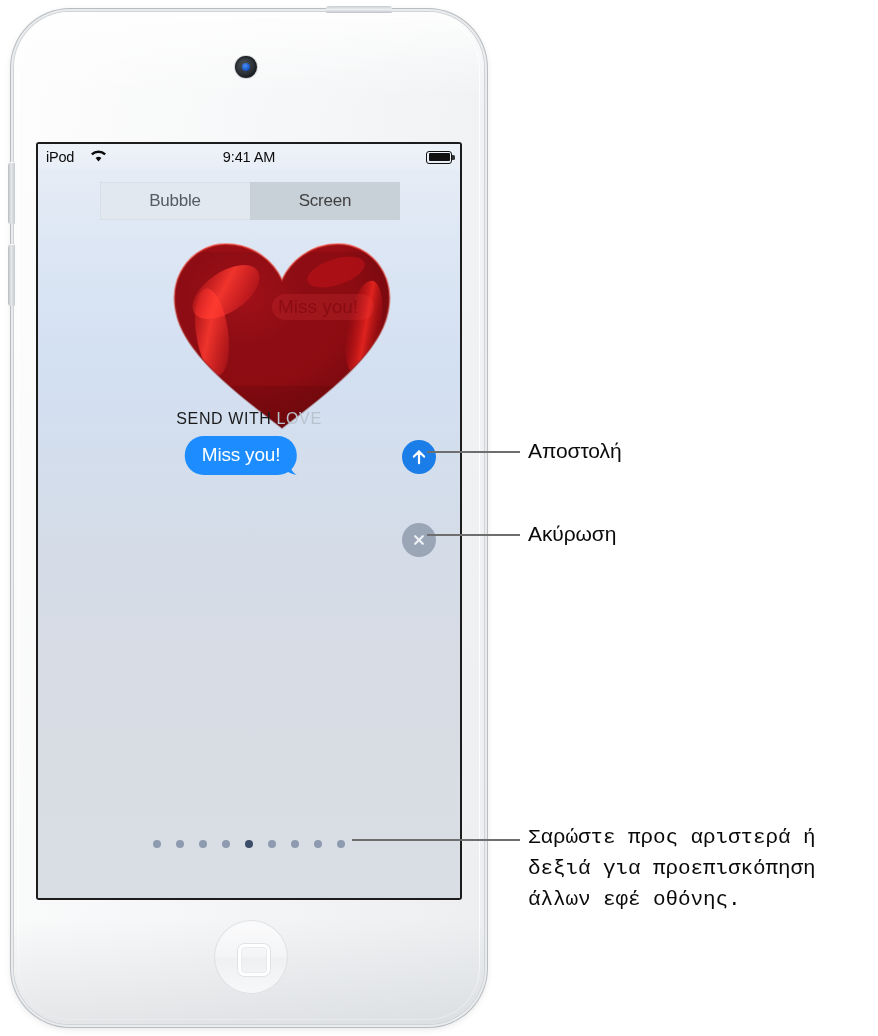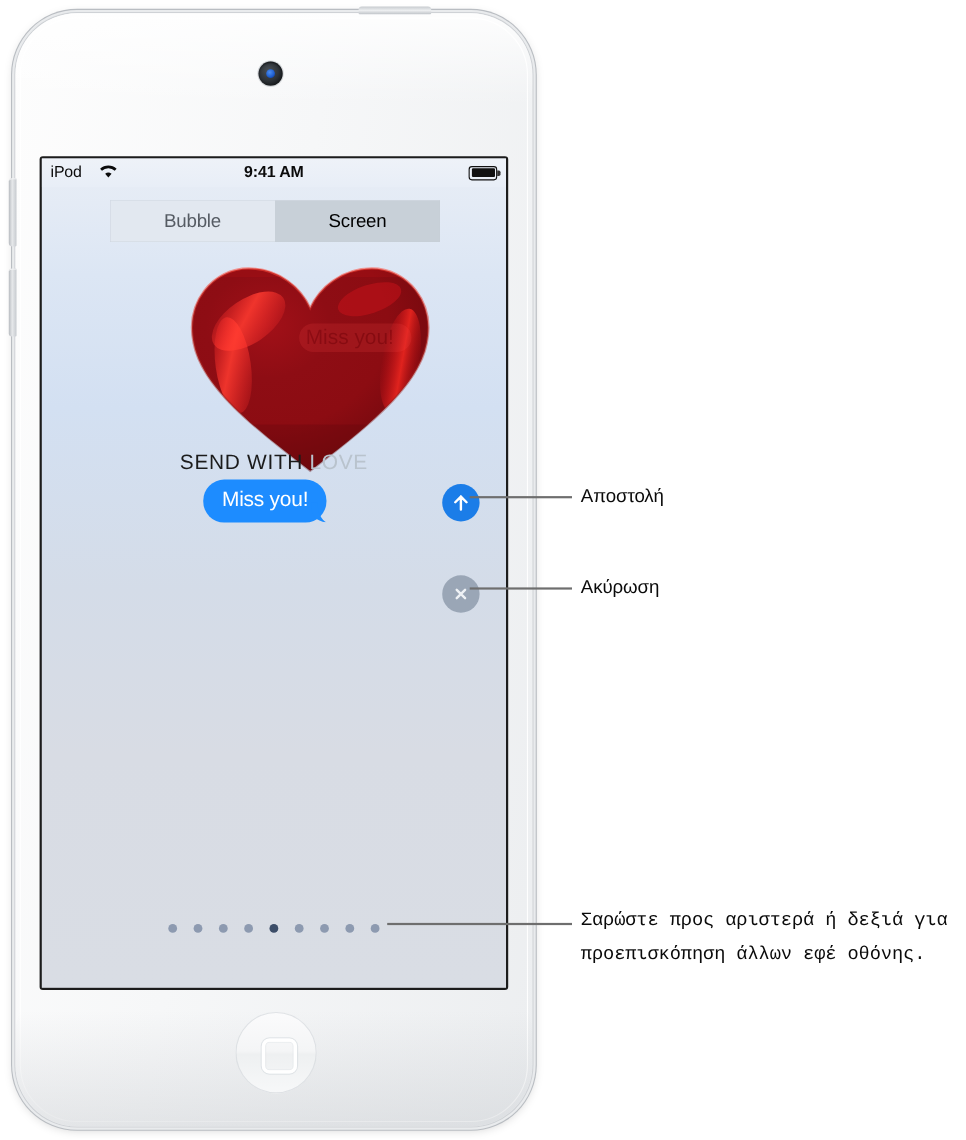--- a/index.html
+++ b/index.html
@@ -158,21 +158,21 @@
     color: #0b0b0b;
     background: linear-gradient(180deg,#eef2f8,#e8eef7);
   }
   #status-left { display: flex; align-items: flex-end; gap: 16px; }
   #carrier-label { font-size: 14.5px; letter-spacing: -0.2px; }
   #status-time {
     position: absolute;
     left: 0; right: 0;
     text-align: center;
     font-size: 14.5px;
-    font-weight: bold;
+    font-weight: normal;
     letter-spacing: -0.1px;
   }
   #status-right { margin-left: auto; display: flex; align-items: center; }
   #battery-icon {
     position: relative;
     width: 26px;
     height: 13px;
     border: 1.5px solid #111;
     border-radius: 3px;
     box-sizing: border-box;
@@ -209,39 +209,39 @@
     display: flex;
     align-items: center;
     justify-content: center;
     font-size: 17px;
     color: #555b63;
     letter-spacing: -0.2px;
     cursor: default;
   }
   .segment.selected {
     background: rgba(198,205,214,0.92);
-    color: #000000;
+    color: #404040;
   }
 
   
   #heart-balloon {
     position: absolute;
     left: 130px;
     top: 92px;
     width: 228px;
     height: 196px;
   }
   #heart-balloon svg { display: block; width: 100%; height: 100%; }
 
   #send-with-love-label {
     position: absolute;
     left: 0; right: 0;
     top: 266px;
     text-align: center;
-    font-size: 19px;
+    font-size: 16px;
     letter-spacing: 0.6px;
     color: #1b1b1b;
     white-space: nowrap;
   }
   #send-with-love-label .dim { color: #b9c3cd; }
 
   
   #message-bubble {
     position: absolute;
     left: 203px;
@@ -306,21 +306,21 @@
   .page-dot.active { background: #3c4d68; }
 
   
   .callout-line {
     position: absolute;
     height: 2px;
     background: #6e6e6e;
   }
   .callout-label {
     position: absolute;
-    font-size: 17px;
+    font-size: 21px;
     color: #0a0a0a;
     line-height: 31px;
     letter-spacing: -0.1px;
   }
   #callout-line-send   { left: 427px; top: 451px; width: 93px; }
   #callout-label-send  { left: 528px; top: 435px; }
   #callout-line-cancel { left: 427px; top: 534px; width: 93px; }
   #callout-label-cancel{ left: 528px; top: 518px; }
   #callout-line-swipe  { left: 352px; top: 839px; width: 168px; }
   #callout-label-swipe { left: 528px; top: 822px; width: 346px; font-family: Liberation Mono, monospace; }

